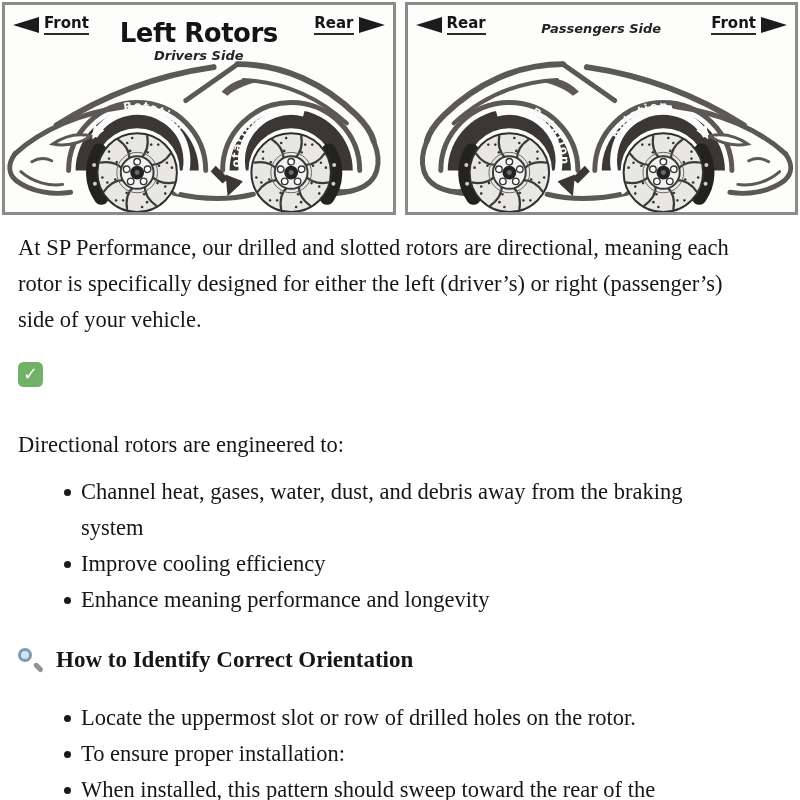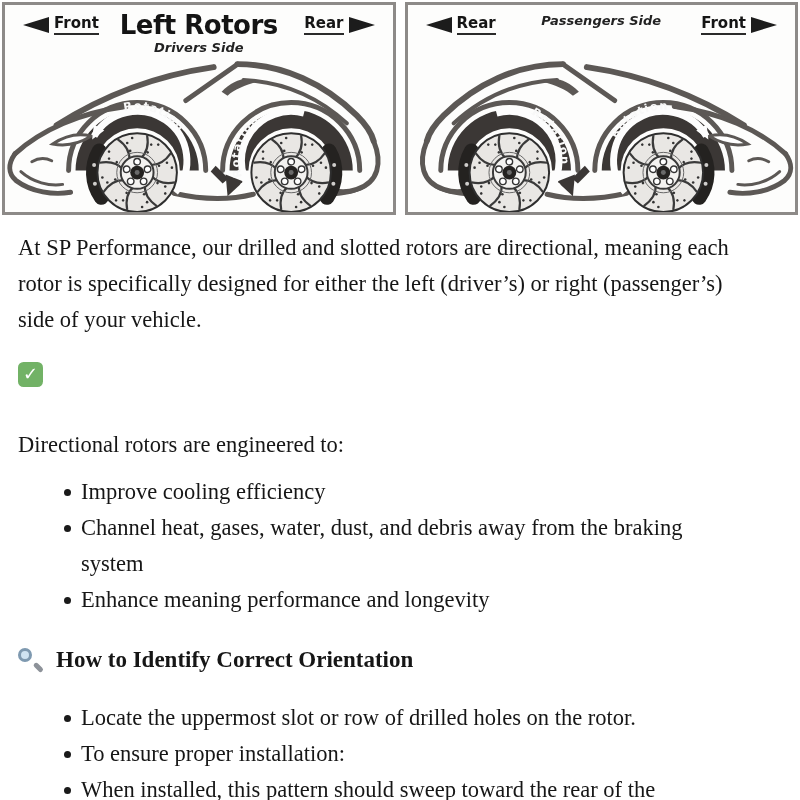--- a/index.html
+++ b/index.html
@@ -3,27 +3,27 @@
 <meta charset="utf-8">
 <style>
   * { margin:0; padding:0; box-sizing:border-box; }
   html,body { width:800px; background:#ffffff; color:#161616; }
   body { height:800px; overflow:hidden; font-family:"Liberation Serif","DejaVu Serif",serif; }
 
   
   .diagram-row { display:flex; gap:9px; padding:2px 2px 0 2px; height:215px; }
   .panel { flex:1; position:relative; border:3px solid #8d8a88; background:#fdfdfc; overflow:hidden; }
   .panel svg.car-svg { position:absolute; inset:0; width:100%; height:100%; }
-  .panel-header { position:absolute; top:7px; left:0; right:0; display:flex; justify-content:space-between; align-items:flex-start; padding:0 18px; z-index:2; font-family:"DejaVu Sans","Liberation Sans",sans-serif; }
+  .panel-header { position:absolute; top:7px; left:0; right:0; display:flex; justify-content:space-between; align-items:flex-start; padding:0 8px; z-index:2; font-family:"DejaVu Sans","Liberation Sans",sans-serif; }
   .dir { display:flex; align-items:center; gap:5px; margin-top:3px; }
   .dir-label { font-size:15px; font-weight:bold; color:#151515; border-bottom:2.5px solid #2a2a2a; line-height:1.1; padding-bottom:1px; }
   .tri { width:0; height:0; border-top:8px solid transparent; border-bottom:8px solid transparent; }
   .tri-left  { border-right:26px solid #1c1c1c; }
   .tri-right { border-left:26px solid #1c1c1c; }
-  .titles { position:absolute; left:50%; transform:translateX(-50%); top:0; text-align:center; width:70%; }
+  .titles { position:absolute; left:50%; transform:translateX(-50%); top:8px; text-align:center; width:70%; }
   .panel-title { font-size:26px; font-weight:bold; letter-spacing:-0.5px; color:#141414; line-height:1.05; }
   .panel-subtitle { font-size:13px; font-weight:bold; font-style:italic; color:#222; margin-top:1px; }
 
   
   .content { padding:0 18px; font-size:22.5px; line-height:1.6; }
   .intro { margin-top:15px; max-width:712px; }
   .heading { display:flex; align-items:center; gap:11px; margin-top:24px; font-size:23px; }
   .heading.bold { font-weight:bold; }
   .heading.normal { font-weight:bold; }
   .lead { margin-top:40px; }
@@ -179,22 +179,22 @@
 
   <p class="intro">At SP Performance, our drilled and slotted rotors are directional, meaning each rotor is specifically designed for either the left (driver’s) or right (passenger’s) side of your vehicle.</p>
 
   <div class="heading bold">
     <span class="check-box">✓</span>
   </div>
 
   <p class="lead">Directional rotors are engineered to:</p>
 
   <ul class="blist">
+    <li>Channel heat, gases, water, dust, and debris away from the braking system</li>
     <li>Improve cooling efficiency</li>
-    <li>Channel heat, gases, water, dust, and debris away from the braking system</li>
     <li>Enhance meaning performance and longevity</li>
   </ul>
 
   <div class="heading normal">
     <span class="mag">
       <span class="lens"></span>
       <span class="handle"></span>
     </span>
     <span>How to Identify Correct Orientation</span>
   </div>

